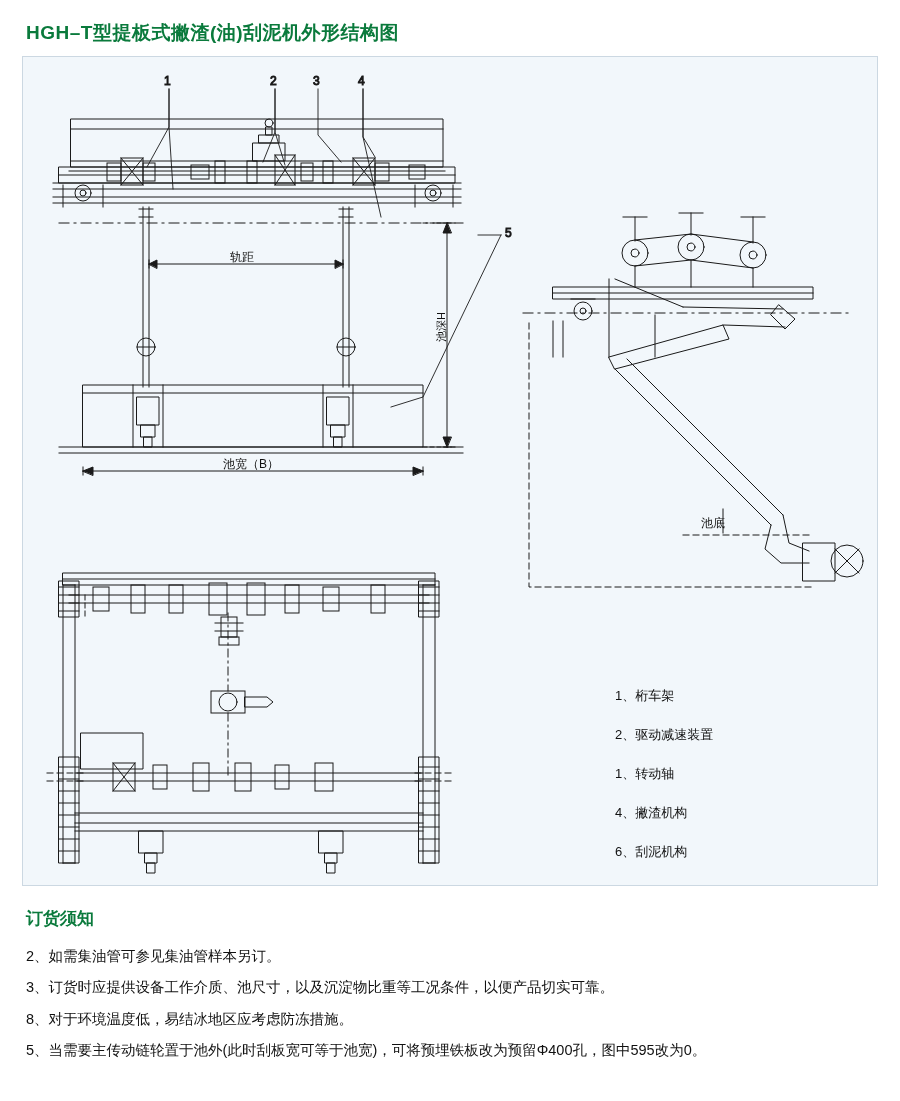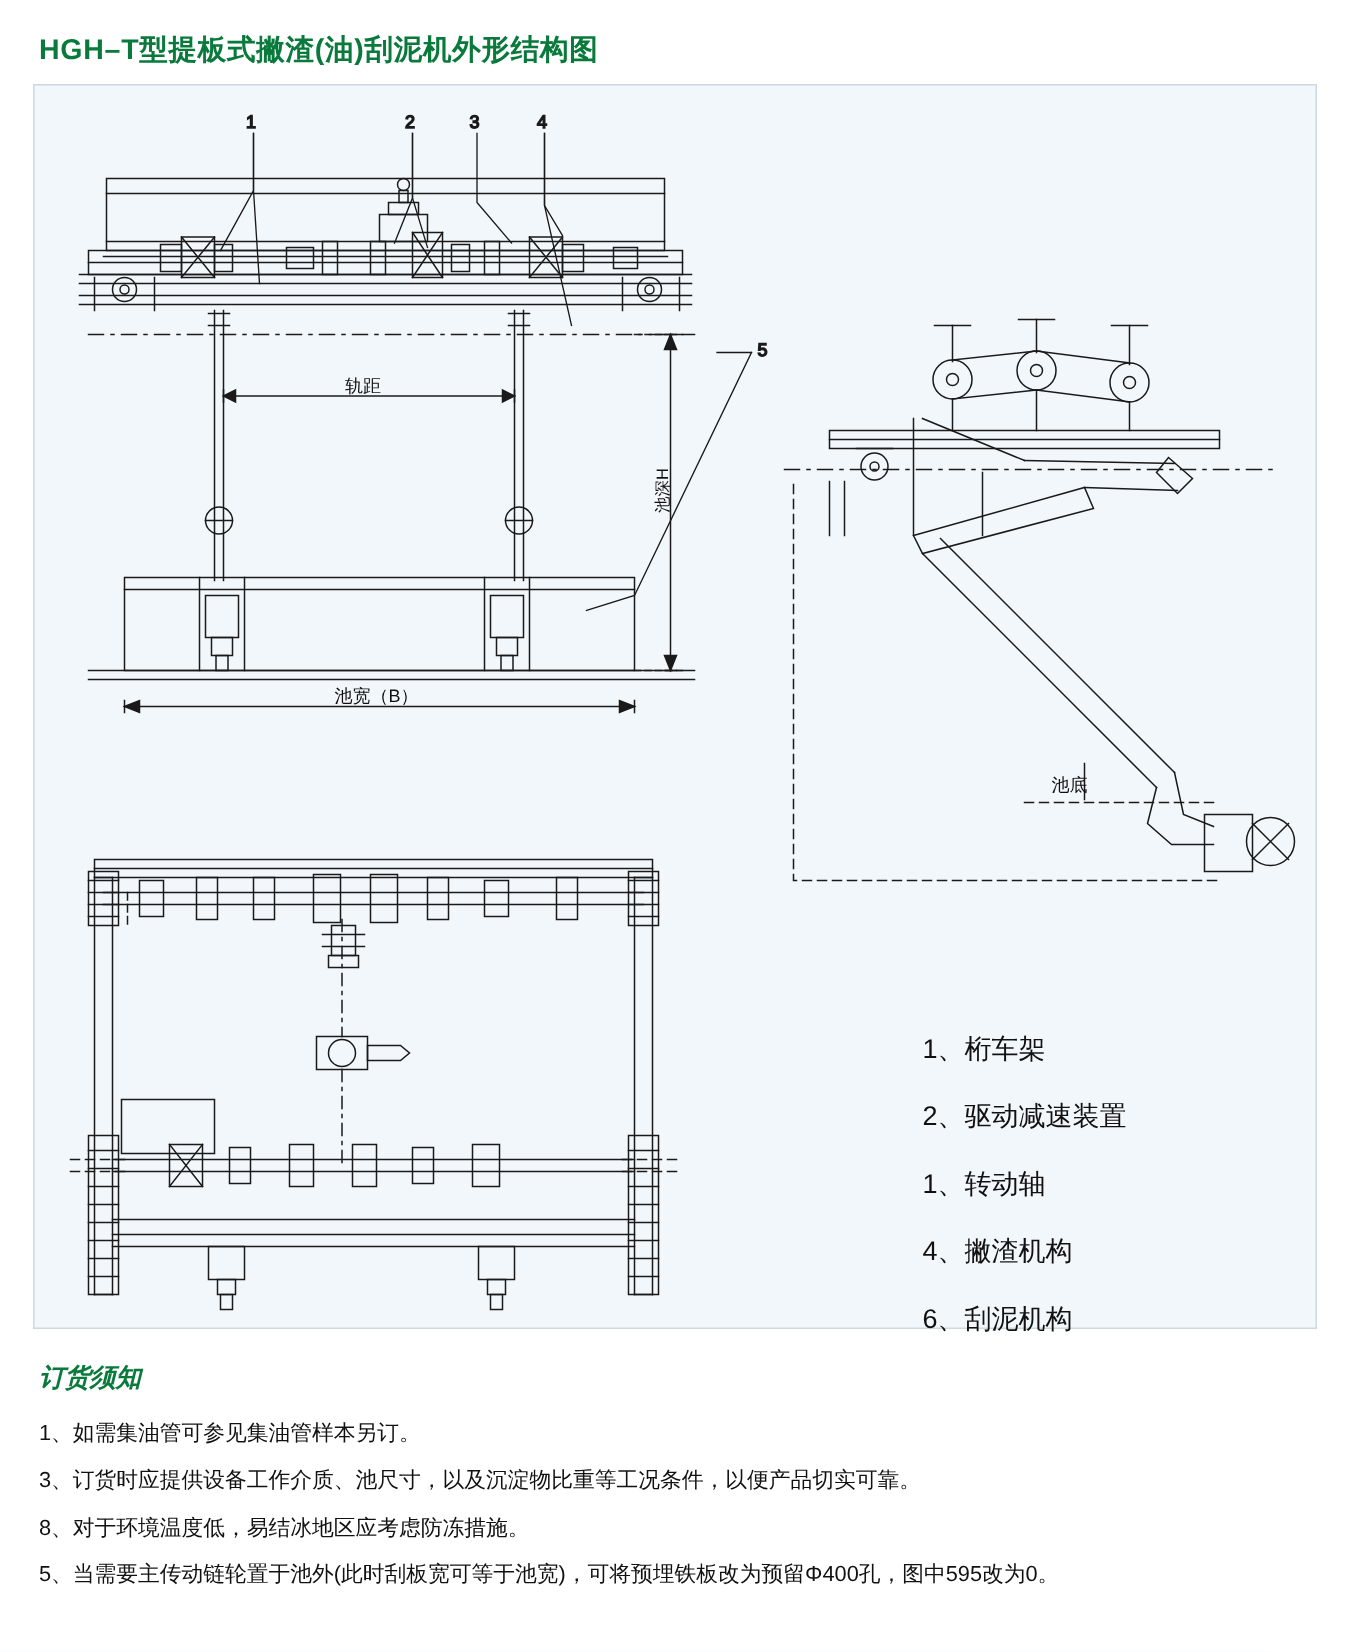--- a/index.html
+++ b/index.html
@@ -40,33 +40,32 @@
     border: 1px solid #ccd8e2;
     box-sizing: border-box;
   }
   .legend {
     position: absolute;
     left: 592px;
     top: 630px;
     width: 240px;
   }
   .legend-item {
-    font-size: 18px;
+    font-size: 13px;
     color: #111;
     margin-bottom: 21px;
     white-space: nowrap;
   }
   .notes-title {
     position: absolute;
     left: 26px;
     top: 907px;
     font-size: 17px;
     font-weight: bold;
     color: #0a7a3c;
-    font-style: italic;
   }
   .notes {
     position: absolute;
     left: 26px;
     top: 945px;
     width: 850px;
   }
   .note-item {
     font-size: 14.5px;
     line-height: 1.55;
@@ -334,19 +333,19 @@
       <div class="legend-item">2、驱动减速装置</div>
       <div class="legend-item">1、转动轴</div>
       <div class="legend-item">4、撇渣机构</div>
       <div class="legend-item">6、刮泥机构</div>
     </div>
   </div>
 
   <div class="notes-title">订货须知</div>
 
   <div class="notes">
-    <div class="note-item">1、如需集油管可参见集油管样本另订。</div>
+    <div class="note-item">2、如需集油管可参见集油管样本另订。</div>
     <div class="note-item">3、订货时应提供设备工作介质、池尺寸，以及沉淀物比重等工况条件，以便产品切实可靠。</div>
     <div class="note-item">8、对于环境温度低，易结冰地区应考虑防冻措施。</div>
     <div class="note-item">5、当需要主传动链轮置于池外(此时刮板宽可等于池宽)，可将预埋铁板改为预留Φ400孔，图中595改为0。</div>
   </div>
 
 </div>
 
 </body></html>

